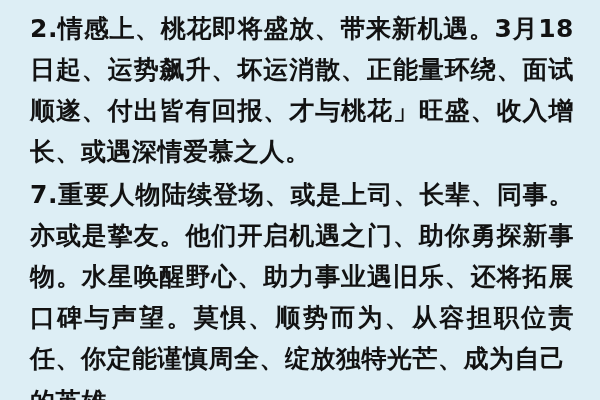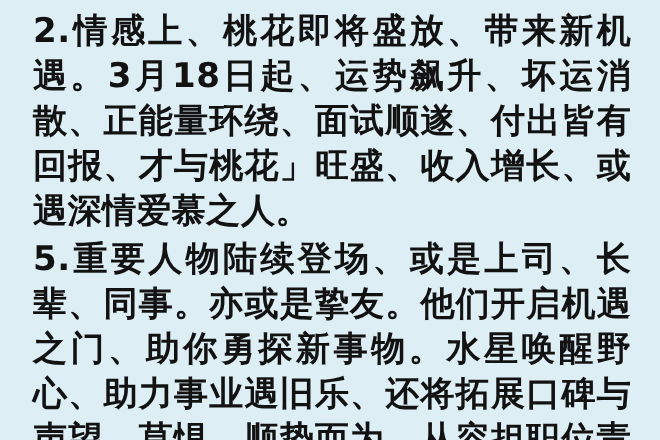--- a/index.html
+++ b/index.html
@@ -16,33 +16,33 @@
   #page {
     position: relative;
     width: 600px;
     height: 400px;
     background: #ddeef5;
     box-sizing: border-box;
     padding: 8px 26px 0 30px;
   }
   .para {
     color: #121212;
-    font-size: 31px;
+    font-size: 25px;
     line-height: 41px;
     letter-spacing: 0.5px;
     font-weight: 600;
     margin: 0 0 2px 0;
     text-align: justify;
     text-justify: inter-character;
     word-break: break-all;
   }
   .para.clipped {
     overflow: hidden;
   }
 </style>
 </head>
 <body>
 
 <div id="page">
   <p class="para">2.情感上、桃花即将盛放、带来新机遇。3月18日起、运势飙升、坏运消散、正能量环绕、面试顺遂、付出皆有回报、才与桃花」旺盛、收入增长、或遇深情爱慕之人。</p>
-  <p class="para">5.重要人物陆续登场、或是上司、长辈、同事。亦或是挚友。他们开启机遇之门、助你勇探新事物。水星唤醒野心、助力事业遇旧乐、还将拓展口碑与声望。莫惧、顺势而为、从容担职位责任、你定能谨慎周全、绽放独特光芒、成为自己</p>
+  <p class="para">7.重要人物陆续登场、或是上司、长辈、同事。亦或是挚友。他们开启机遇之门、助你勇探新事物。水星唤醒野心、助力事业遇旧乐、还将拓展口碑与声望。莫惧、顺势而为、从容担职位责任、你定能谨慎周全、绽放独特光芒、成为自己</p>
   <p class="para clipped">的英雄。</p>
 </div>
 
 </body></html>

